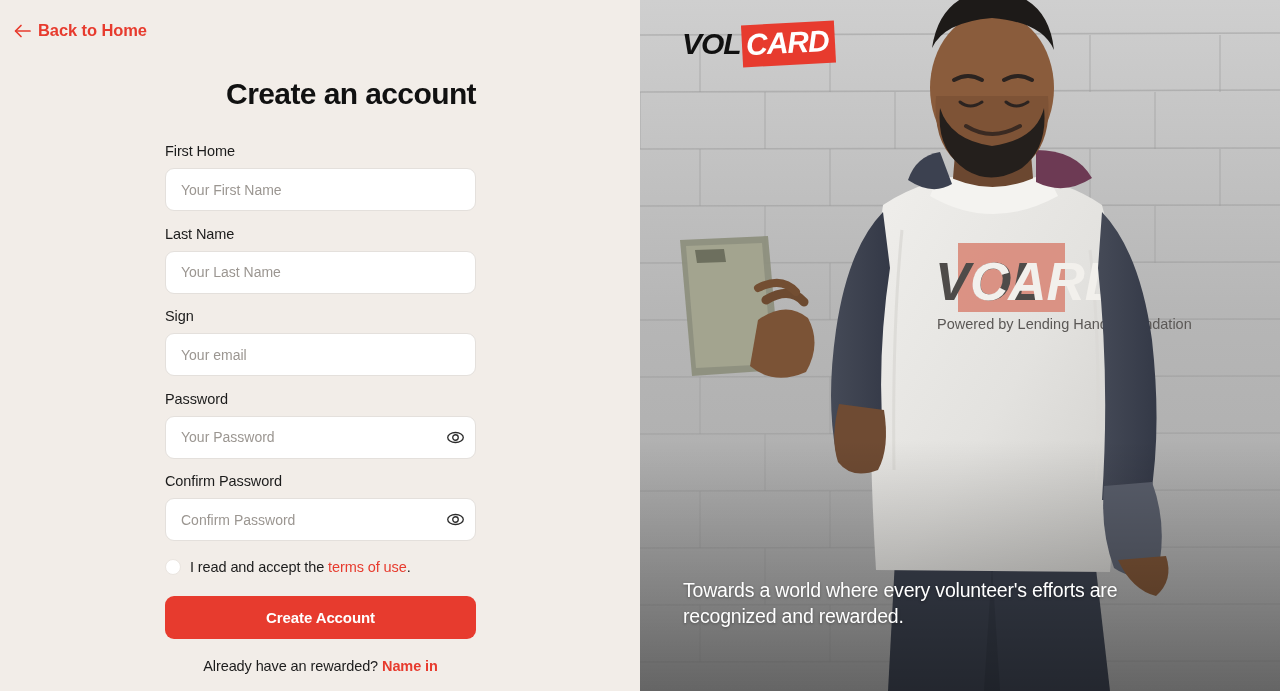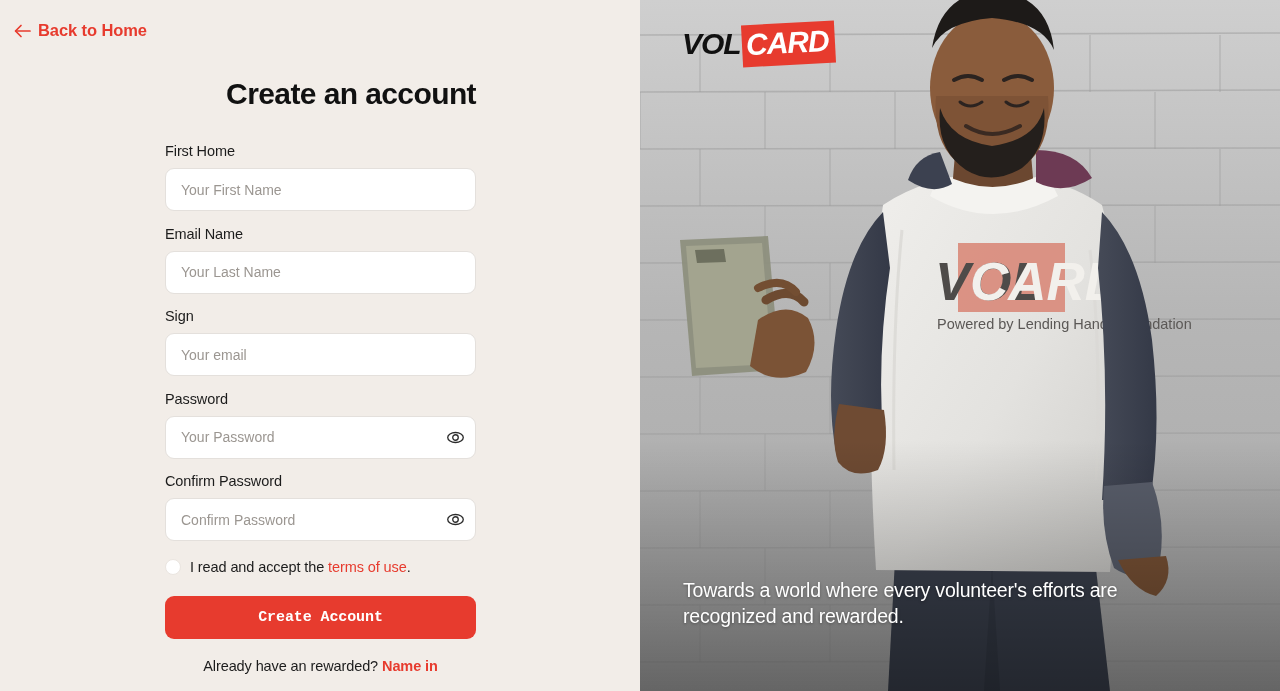--- a/index.html
+++ b/index.html
@@ -141,21 +141,21 @@
     cursor: pointer;
   }
 
   .create-btn {
     width: 311px;
     height: 43px;
     background: #e73b2e;
     border: none;
     border-radius: 9px;
     color: #ffffff;
-    font-family: Liberation Mono, monospace;
+    font-family: Liberation Sans, sans-serif;
     font-size: 15px;
     font-weight: 700;
     letter-spacing: -0.1px;
     cursor: pointer;
   }
 
   .signin-row {
     margin-top: 19px;
     text-align: center;
     font-size: 14.5px;
@@ -236,21 +236,21 @@
     
     <div class="field">
       <label class="field-label">First Home</label>
       <div class="input-shell">
         <input class="text-input" type="text" placeholder="Your First Name" style="">
       </div>
     </div>
 
     
     <div class="field">
-      <label class="field-label">Email Name</label>
+      <label class="field-label">Last Name</label>
       <div class="input-shell">
         <input class="text-input" type="text" placeholder="Your Last Name" style="">
       </div>
     </div>
 
     
     <div class="field">
       <label class="field-label">Sign</label>
       <div class="input-shell">
         <input class="text-input" type="text" placeholder="Your email" style="">

